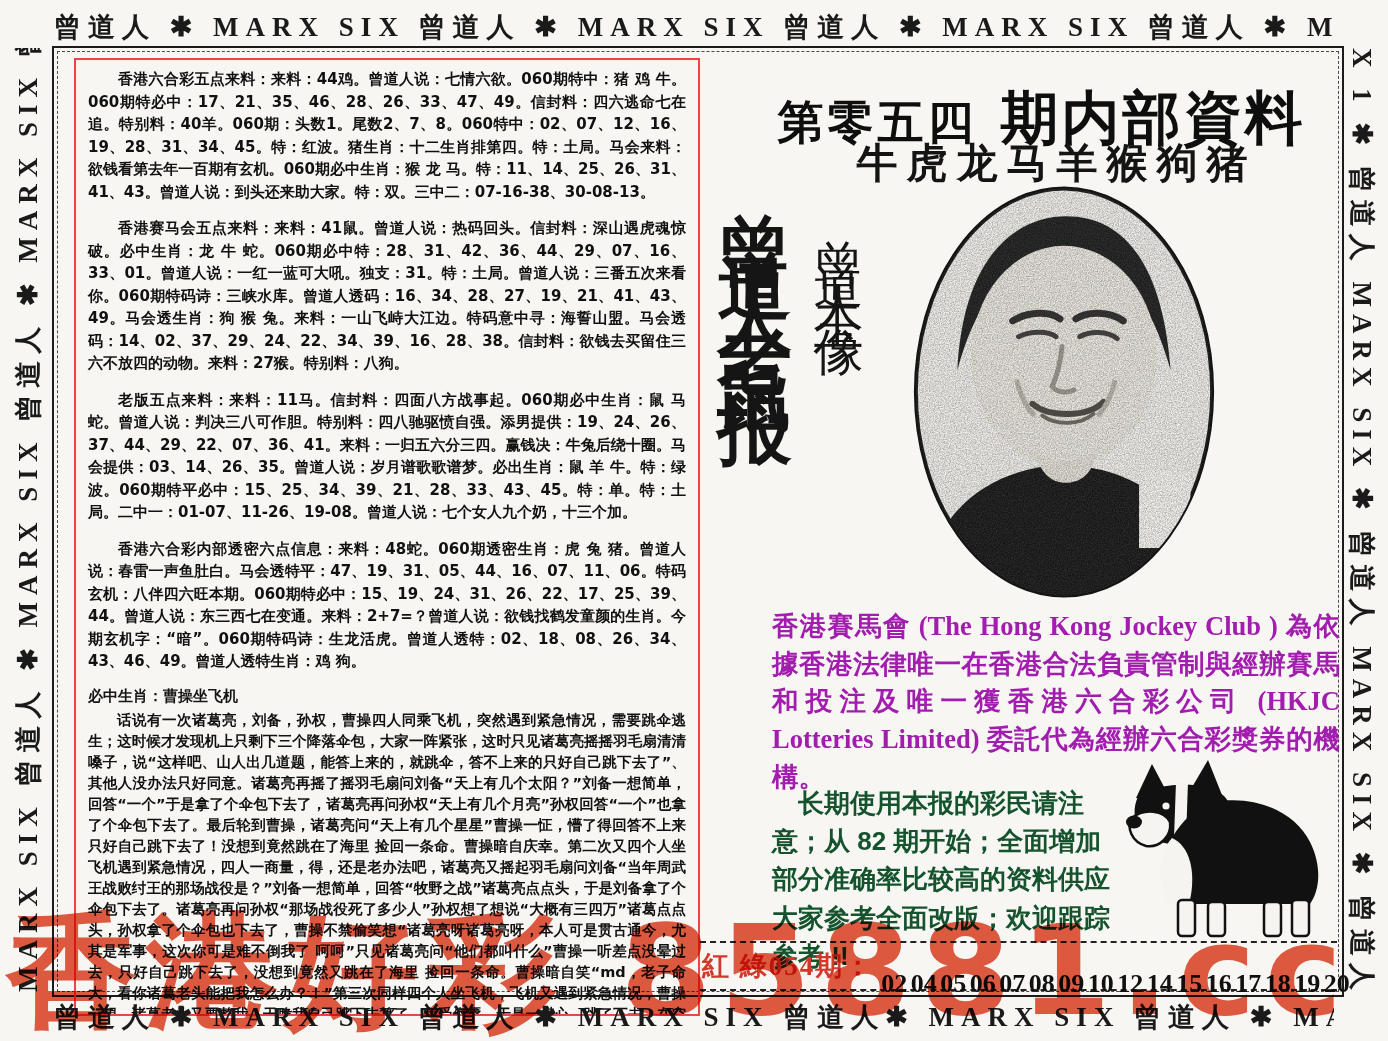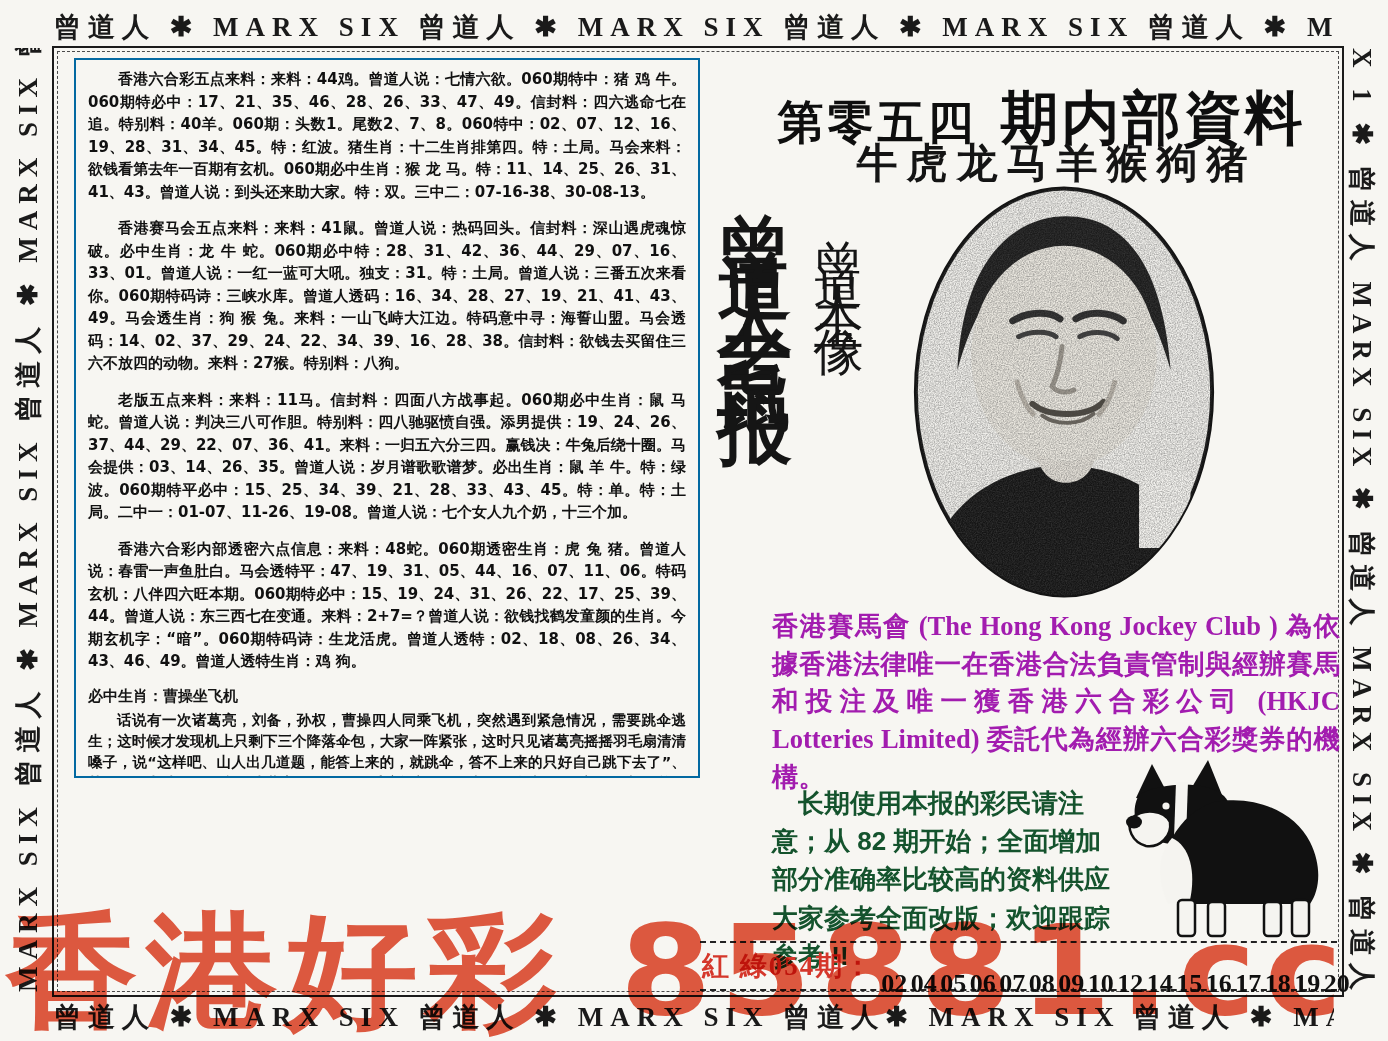--- a/index.html
+++ b/index.html
@@ -23,22 +23,22 @@
   
   .frame{
     position:absolute;left:52px;top:46px;right:44px;bottom:44px;
     border:2px solid #1b1b1b;pointer-events:none;z-index:1;
   }
   .frame::after{
     content:"";position:absolute;inset:3px;border:1px dashed #4a4a4a;
   }
   
   .left-box{
-    position:absolute;left:74px;top:58px;width:626px;height:720px;
-    box-sizing:border-box;border:2px solid #0369a1;
+    position:absolute;left:74px;top:58px;width:626px;height:958px;
+    box-sizing:border-box;border:2px solid #ef4444;
     padding:8px 12px 4px 12px;overflow:hidden;z-index:2;
   }
   .tip{
     margin:0 0 14px 0;font-size:15px;line-height:1.5;font-weight:700;
     text-indent:2em;text-align:justify;color:#111;
   }
   .joke-title{margin:4px 0 4px 0;font-size:15px;font-weight:700;}
   .joke-body{
     margin:0;font-size:14.5px;line-height:1.45;font-weight:700;
     text-indent:2em;text-align:justify;color:#111;

